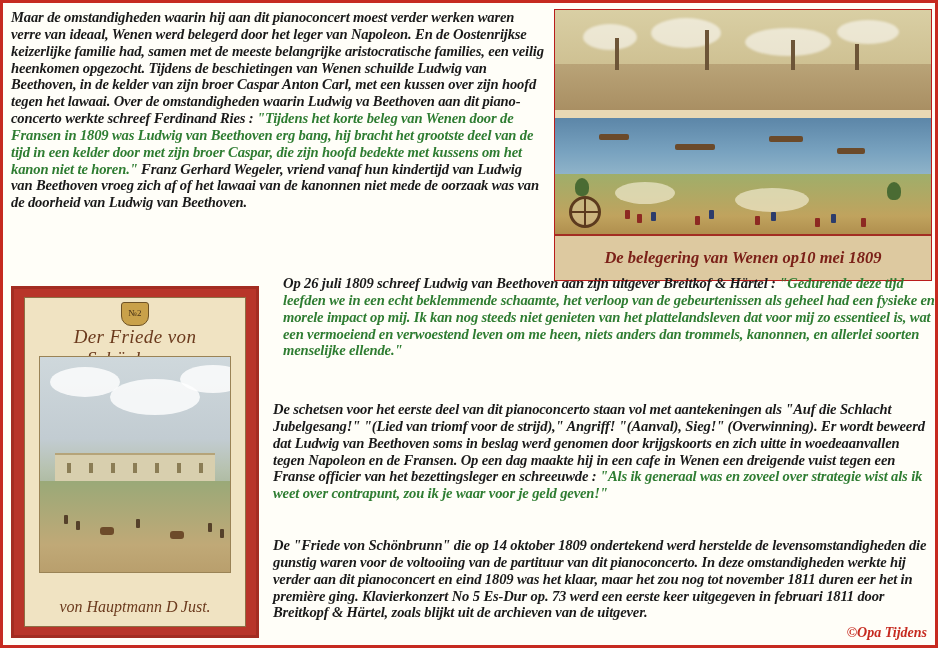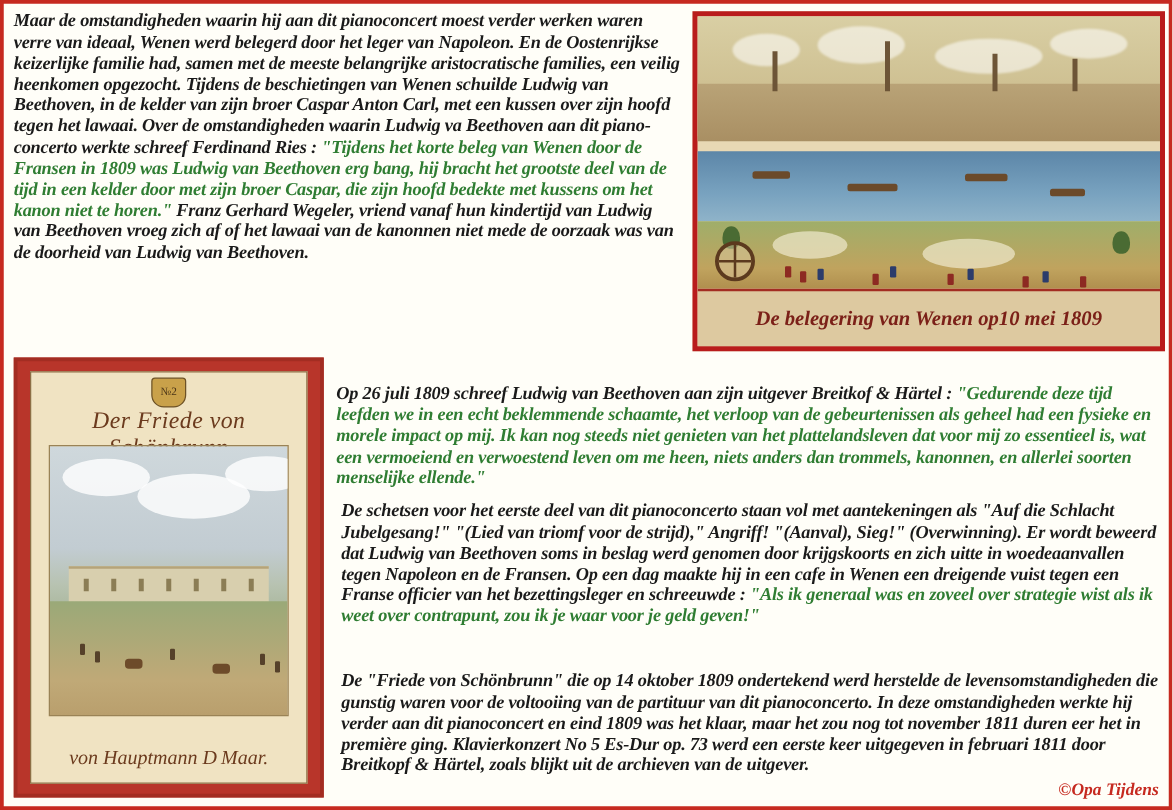--- a/index.html
+++ b/index.html
@@ -41,44 +41,43 @@
     letter-spacing: -0.15px;
   }
   .q-green { color: #2f7d32; }
 
   #top-text {
     left: 8px;
     top: 6px;
     width: 534px;
   }
   #mid-text {
-    left: 266px;
+    left: 280px;
     top: 272px;
     width: 655px;
-    margin-top: 32px;
   }
   #low-text {
     left: 270px;
     top: 398px;
     width: 658px;
   }
   #last-text {
     left: 270px;
     top: 534px;
     width: 658px;
   }
 
   
   .fig-right {
     position: absolute;
     left: 551px;
     top: 6px;
     width: 378px;
     height: 272px;
-    border: 4px solid #b91c1c;
+    border: 1px solid #b91c1c;
     box-sizing: border-box;
     background: #e8d8b4;
     overflow: hidden;
   }
   .fig-right .sky {
     position: absolute;
     left: 0; top: 0; right: 0;
     height: 96px;
     background: linear-gradient(#d9cfa4 0%, #cfc193 55%, #c9b98b 100%);
   }
@@ -369,20 +368,20 @@
           <div class="lawn">
             <div class="figure" style="left:24px; top:34px;"></div>
             <div class="figure" style="left:36px; top:40px;"></div>
             <div class="horse" style="left:60px; top:46px;"></div>
             <div class="figure" style="left:96px; top:38px;"></div>
             <div class="horse" style="left:130px; top:50px;"></div>
             <div class="figure" style="left:168px; top:42px;"></div>
             <div class="figure" style="left:180px; top:48px;"></div>
           </div>
         </div>
-        <div class="bottom-title">von Hauptmann D Maar.</div>
+        <div class="bottom-title">von Hauptmann D Just.</div>
       </div>
     </div>
 
     <div class="signature">©Opa Tijdens</div>
 
   </div>
 </div>
 
 </body></html>

